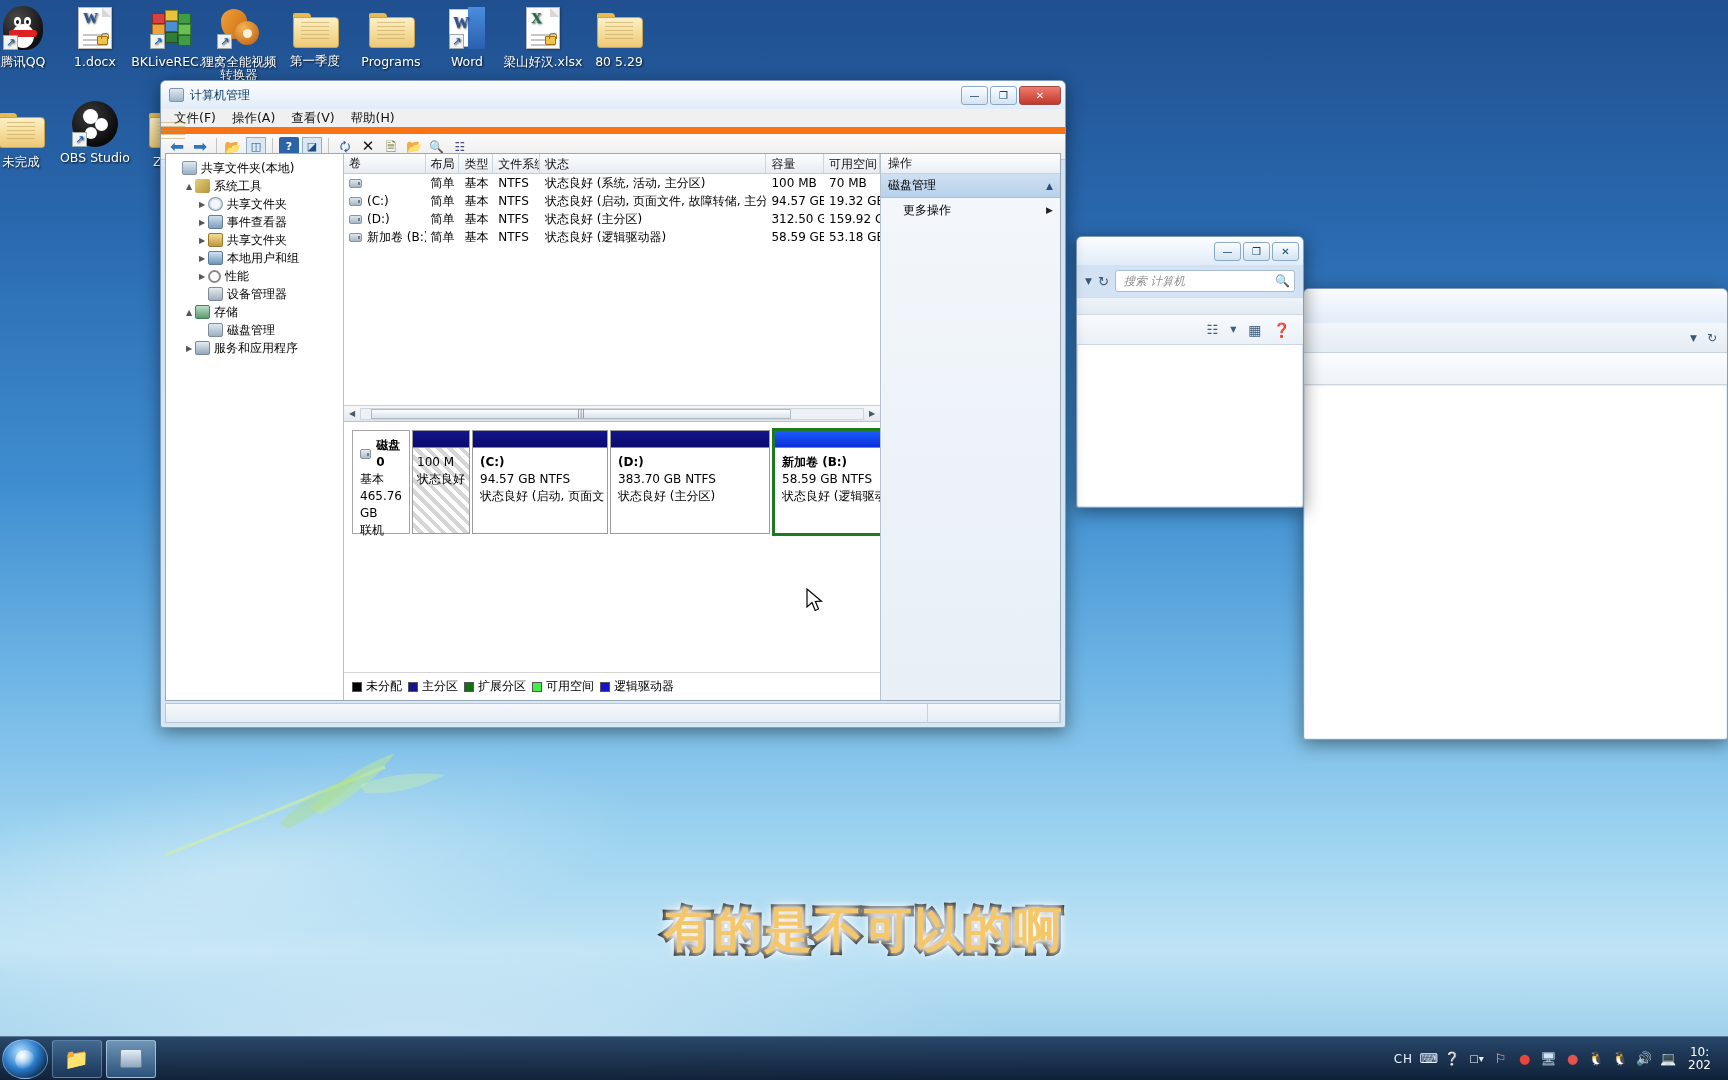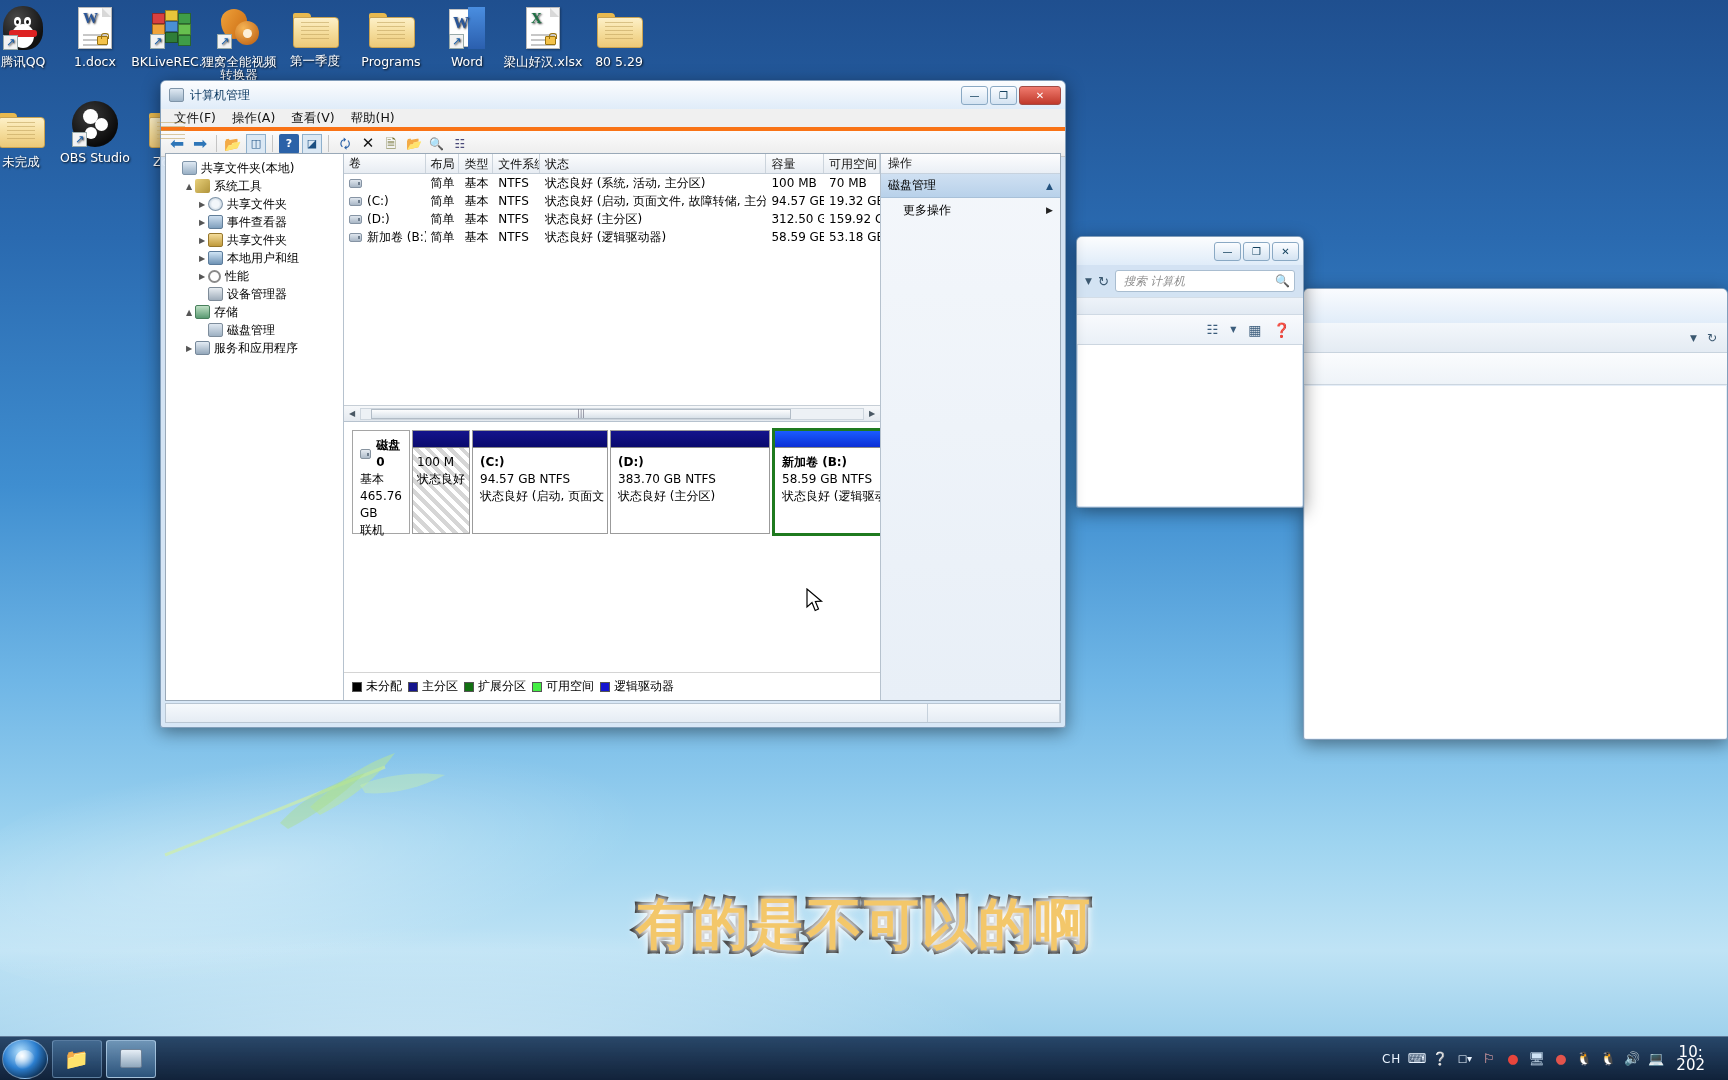--- a/index.html
+++ b/index.html
@@ -91,21 +91,21 @@
   .wbtns{margin-left:auto;display:flex;gap:2px;}
   .wbtn{width:27px;height:19px;border:1px solid #8aa9c4;border-radius:3px;
     background:linear-gradient(180deg,#fbfdff,#d4e3f2);
     display:flex;align-items:center;justify-content:center;font-size:10px;color:#14425f;}
   .wbtn.close{width:42px;border-color:#a24b44;
     background:linear-gradient(180deg,#f07b6e,#c0392b);color:#fff;}
 
   
   #cmwin{left:160px;top:80px;width:906px;height:648px;}
   .cm-menu{height:22px;display:flex;align-items:center;gap:2px;padding:9px 6px;
-    background:#f0f0f0;border-bottom:4px solid #f97316;font-size:12.5px;color:#111;}
+    background:#f0f0f0;border-bottom:7px solid #f97316;font-size:12.5px;color:#111;}
   .cm-menu span{padding:2px 7px;border-radius:2px;}
   .cm-tool{height:26px;display:flex;align-items:center;gap:3px;padding:0 6px;
     background:linear-gradient(180deg,#fbfbfb,#ececec);border-bottom:1px solid #c9c9c9;}
   .tbtn{width:20px;height:20px;display:flex;align-items:center;justify-content:center;
     font-size:13px;color:#1b4f82;line-height:1;}
   .tsep{width:1px;height:17px;background:#c4c4c4;margin:0 3px;}
 
   .cm-body{position:absolute;left:4px;top:72px;right:4px;bottom:26px;display:flex;
     background:#fff;border:1px solid #9aa9b8;}
   .cm-tree{width:178px;border-right:1px solid #b6c2ce;background:#fff;padding:5px 0 0 4px;
@@ -187,29 +187,29 @@
     background:radial-gradient(circle at 40% 32%,#b9e4ff,#2c7fd0 45%,#10365e 75%);
     border:1px solid rgba(255,255,255,.35);position:relative;flex:0 0 auto;}
   .startorb:after{content:"";position:absolute;left:12px;top:10px;width:20px;height:20px;
     border-radius:50%;background:radial-gradient(circle at 35% 30%,#fff,rgba(255,255,255,0) 70%);}
   .tbitem{width:50px;height:38px;margin-left:4px;border-radius:3px;
     display:flex;align-items:center;justify-content:center;
     background:linear-gradient(180deg,rgba(120,175,225,.35),rgba(40,90,140,.35));
     border:1px solid rgba(180,215,245,.35);}
   .tbitem.active{background:linear-gradient(180deg,rgba(170,215,250,.55),rgba(70,130,185,.5));
     border-color:rgba(210,235,255,.6);}
-  .tray{margin-left:auto;display:flex;align-items:center;gap:7px;padding-right:23px;
+  .tray{margin-left:auto;display:flex;align-items:center;gap:7px;padding-right:17px;
     color:#eaf4ff;font-size:11px;}
   .trayico{width:17px;height:17px;display:flex;align-items:center;justify-content:center;font-size:13px;}
-  .clock{text-align:center;line-height:13px;font-size:15px;color:#fff;padding-left:4px;}
+  .clock{text-align:center;line-height:13px;font-size:12px;color:#fff;padding-left:4px;}
 
   
   .subtitle{position:absolute;left:0;right:0;bottom:118px;text-align:center;
     font-family:"DejaVu Sans","Liberation Sans",sans-serif;
-    font-size:55px;font-weight:bold;letter-spacing:2px;color:#f3c76a;
+    font-size:48px;font-weight:bold;letter-spacing:2px;color:#f3c76a;
     -webkit-text-stroke:6px #111;paint-order:stroke fill;
     text-shadow:0 0 9px #fff,0 0 9px #fff,0 0 14px #fff,0 3px 0 #111;}
 
   .cursor{position:absolute;width:0;height:0;pointer-events:none;}
   .cursor svg{position:absolute;left:0;top:0;}
 </style>
 </head>
 <body>
 
 <div class="wall-glow"></div>

